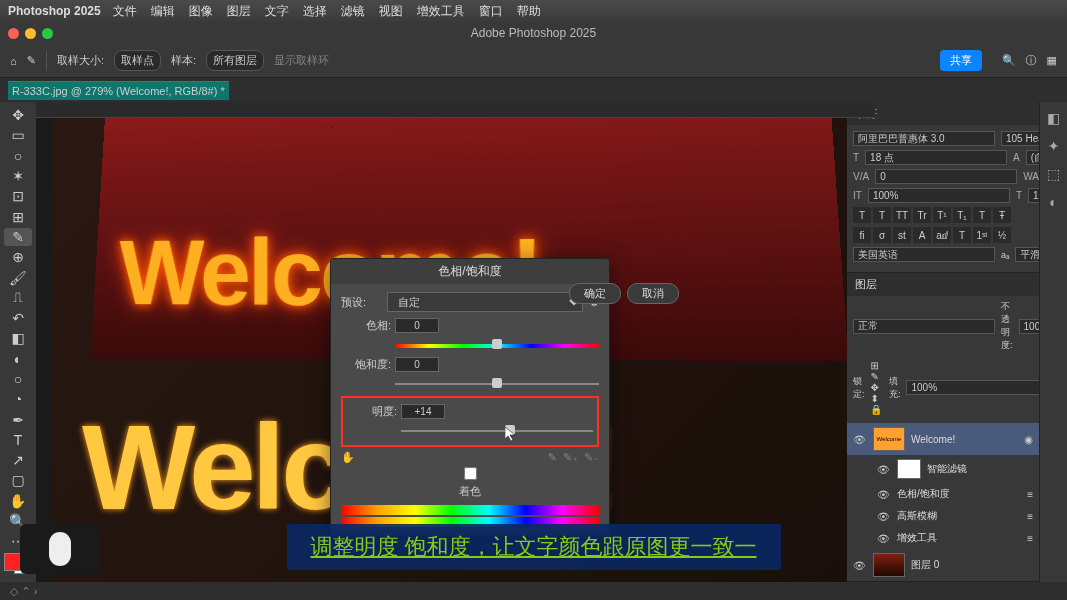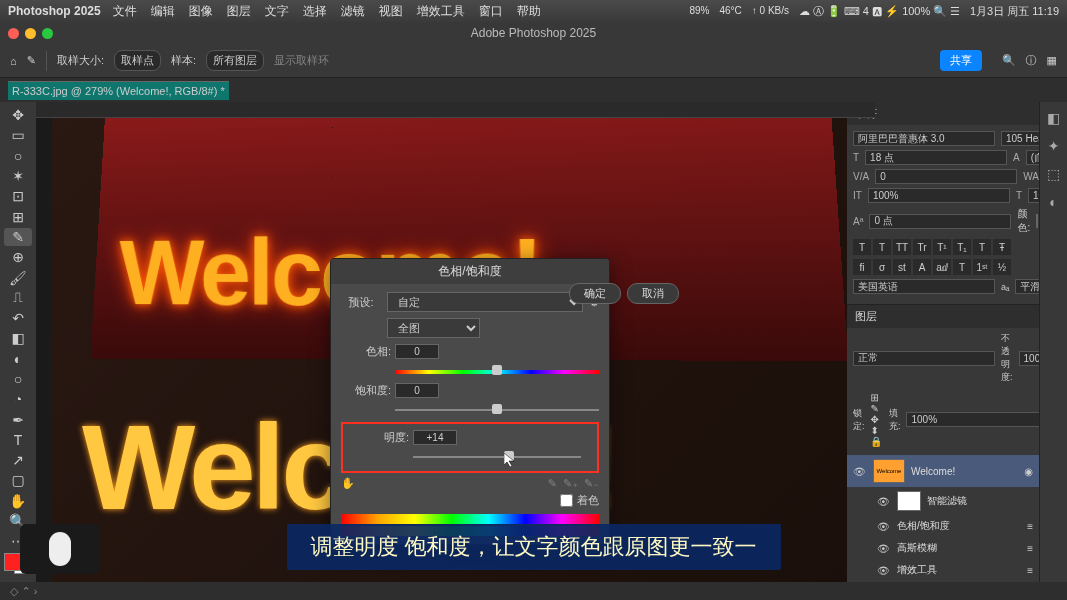--- a/index.html
+++ b/index.html
@@ -68,38 +68,38 @@
 .filter-sub { padding-left: 30px; font-size: 10px; }
 
 
 .icon-strip { width: 28px; background: #383838; display: flex; flex-direction: column; align-items: center; padding-top: 8px; gap: 12px; color: #aaa; font-size: 14px; border-left: 1px solid #222; }
 
 
 .dialog { position: absolute; left: 330px; top: 258px; width: 280px; background: #4a4a4a; border: 1px solid #222; box-shadow: 0 4px 20px rgba(0,0,0,0.5); border-radius: 4px; }
 .dialog-title { text-align: center; padding: 4px; color: #ddd; font-size: 12px; background: #3e3e3e; border-radius: 4px 4px 0 0; }
 .dialog-body { padding: 8px 10px; }
 .dialog-row { display: flex; align-items: center; gap: 6px; margin-bottom: 6px; }
-.dialog-row label { width: 40px; text-align: center; color: #ccc; font-size: 11px; }
+.dialog-row label { width: 40px; text-align: left; color: #ccc; font-size: 11px; }
 .dialog-select { background: #3a3a3a; border: 1px solid #666; padding: 2px 6px; color: #ccc; flex: 1; font-size: 11px; }
 .dialog-btn { background: #3a3a3a; border: 1px solid #666; border-radius: 10px; padding: 2px 14px; color: #ddd; font-size: 11px; }
 .slider-row { display: flex; align-items: center; gap: 4px; margin: 4px 0; }
 .slider-label { width: 50px; text-align: right; color: #ccc; font-size: 11px; }
 .slider-track { flex: 1; position: relative; height: 16px; }
 .slider-line { position: absolute; top: 7px; left: 0; right: 0; height: 2px; background: #888; }
 .slider-thumb { position: absolute; top: 2px; width: 10px; height: 10px; background: #ccc; border-radius: 2px; transform: translateX(-50%); }
 .hue-bar { position: absolute; top: 7px; left: 0; right: 0; height: 4px; background: linear-gradient(90deg, red, yellow, lime, cyan, blue, magenta, red); }
 .slider-val { width: 44px; background: #2a2a2a; border: 1px solid #666; padding: 1px 4px; color: #ccc; font-size: 10px; text-align: center; }
-.highlight-box { border: 2px solid #ff3020; padding: 2px 16px; margin: 2px 0; }
-.dialog-check { display: flex; align-items: center; gap: 4px; color: #ccc; font-size: 11px; justify-content: flex-end; margin: 3px 0; }
+.highlight-box { border: 2px solid #ff3020; padding: 2px 4px; margin: 2px 0; }
+.dialog-check { display: flex; align-items: center; gap: 4px; color: #ccc; font-size: 11px; justify-content: flex-end; margin: 3px 0; flex-direction: column; }
 .rainbow-bar { height: 10px; background: linear-gradient(90deg, red, orange, yellow, lime, cyan, blue, magenta, red); margin-top: 6px; }
 .dialog-right { position: absolute; right: -70px; top: 24px; display: flex; gap: 6px; }
 .cursor { position: absolute; width: 16px; height: 16px; }
 
 
-.subtitle { position: absolute; bottom: 30px; left: 50%; transform: translateX(-50%); background: rgba(10,40,100,0.9); color: #fef9c3; padding: 8px 24px; font-size: 22px; font-weight: 500; border-radius: 2px; }
+.subtitle { position: absolute; bottom: 30px; left: 50%; transform: translateX(-50%); background: rgba(10,40,100,0.9); color: #84cc16; padding: 8px 24px; font-size: 22px; font-weight: 500; border-radius: 2px; text-decoration: underline; }
 
 
 .status-bar { position: absolute; bottom: 0; left: 0; right: 0; height: 18px; background: #2e2e2e; display: flex; align-items: center; padding: 0 10px; gap: 14px; color: #888; font-size: 11px; }
 
 
 .mouse-indicator { position: absolute; bottom: 26px; left: 20px; width: 80px; height: 50px; background: #1a1a1a; border-radius: 6px; display: flex; align-items: center; justify-content: center; }
 .mouse-shape { width: 22px; height: 34px; background: #eee; border-radius: 11px; }
 </style>
 </head>
 <body>
@@ -111,27 +111,20 @@
   <span class="menu-item">编辑</span>
   <span class="menu-item">图像</span>
   <span class="menu-item">图层</span>
   <span class="menu-item">文字</span>
   <span class="menu-item">选择</span>
   <span class="menu-item">滤镜</span>
   <span class="menu-item">视图</span>
   <span class="menu-item">增效工具</span>
   <span class="menu-item">窗口</span>
   <span class="menu-item">帮助</span>
-  <div class="right">
-    <span class="stat">89%</span>
-    <span class="stat">46°C</span>
-    <span class="stat">↑ 0 KB/s</span>
-    <span>☁ Ⓐ 🔋 ⌨ 4 🅰 ⚡ 100% 🔍 ☰</span>
-    <span>1月3日 周五 11:19</span>
-  </div>
 </div>
 
 <div class="titlebar">
   <div class="traffic">
     <div class="dot r"></div>
     <div class="dot y"></div>
     <div class="dot g"></div>
   </div>
   <span>Adobe Photoshop 2025</span>
 </div>
@@ -216,26 +209,20 @@
           <input class="char-input" value="0" style="">
           <span class="char-label">WA</span>
           <input class="char-input" value="0" style="">
         </div>
         <div class="char-row">
           <span class="char-label">IT</span>
           <input class="char-input" value="100%" style="">
           <span class="char-label">T</span>
           <input class="char-input" value="100%" style="">
         </div>
-        <div class="char-row">
-          <span class="char-label">Aª</span>
-          <input class="char-input" value="0 点" style="">
-          <span>颜色:</span>
-          <div style="width:28px;height:14px;background:#000;border:1px solid #666"></div>
-        </div>
         <div class="text-style-row">
           <div class="text-style-btn">T</div>
           <div class="text-style-btn">T</div>
           <div class="text-style-btn">TT</div>
           <div class="text-style-btn">Tr</div>
           <div class="text-style-btn">T¹</div>
           <div class="text-style-btn">T₁</div>
           <div class="text-style-btn">T</div>
           <div class="text-style-btn">Ŧ</div>
         </div>
@@ -321,24 +308,20 @@
 <div class="ruler-h"></div>
 
 <div class="dialog">
   <div class="dialog-title">色相/饱和度</div>
   <div class="dialog-body">
     <div class="dialog-row">
       <label>预设:</label>
       <select class="dialog-select"><option>自定</option></select>
       <span>⚙</span>
     </div>
-    <div class="dialog-row">
-      <label></label>
-      <select class="dialog-select" style="flex:0.4"><option>全图</option></select>
-    </div>
     <div class="slider-row">
       <span class="slider-label">色相:</span>
       <input class="slider-val" value="0" style="">
     </div>
     <div class="slider-row">
       <span class="slider-label"></span>
       <div class="slider-track">
         <div class="hue-bar"></div>
         <div class="slider-thumb" style="left:50%"></div>
       </div>

